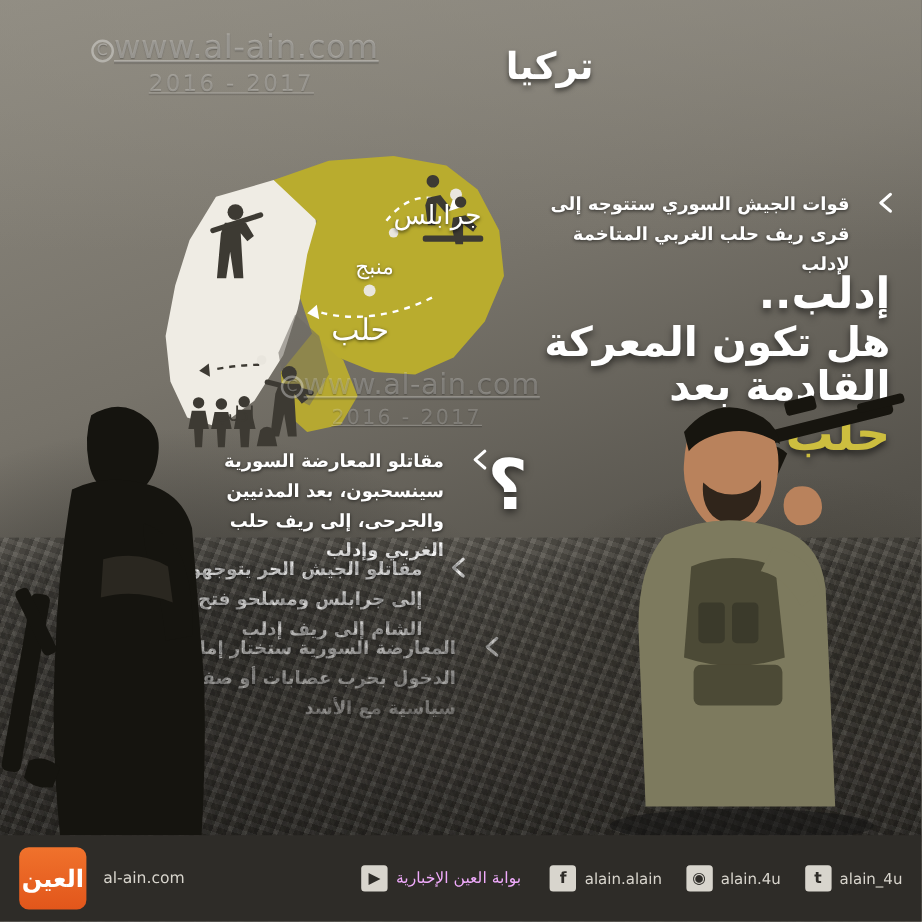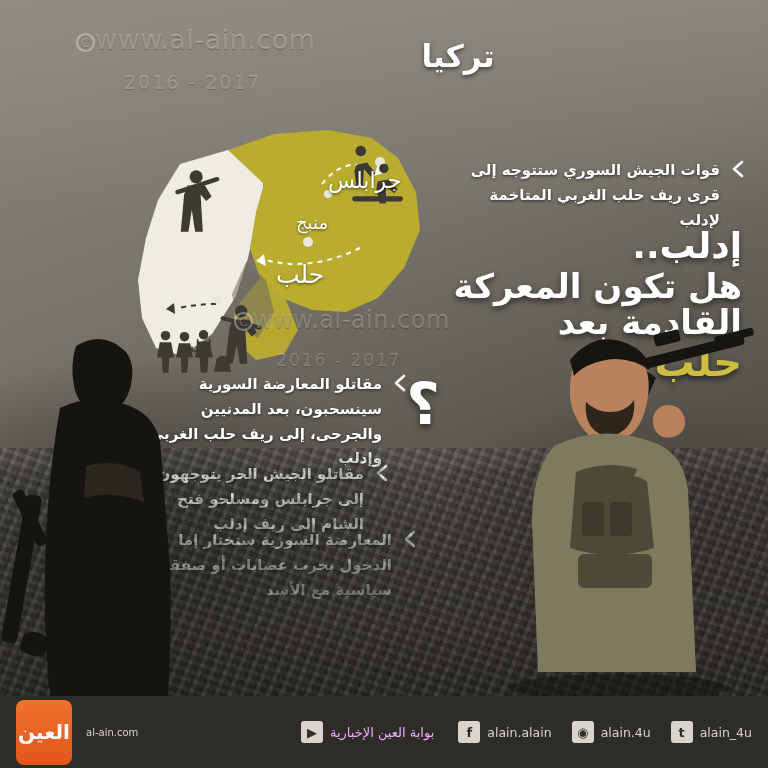--- a/index.html
+++ b/index.html
@@ -44,22 +44,23 @@
 
   
   .wm {
     position: absolute;
     color: rgba(255,255,255,.30);
     font-size: 27px; letter-spacing: .5px;
     font-family: "DejaVu Sans", "Liberation Sans", sans-serif;
     direction: ltr; text-align: center;
     pointer-events:none;
     text-shadow: 0 1px 1px rgba(0,0,0,.25);
-  }
-  .wm .yr { display:block; font-size: 19px; letter-spacing:2px; margin-top:16px; opacity:.85;}
+    text-decoration: underline;
+  }
+  .wm .yr { display:block; font-size: 19px; letter-spacing:2px; margin-top:4px; opacity:.85;}
   .wm .cmark {
     display:inline-block; width:19px;height:19px;border:2px solid rgba(255,255,255,.35);
     border-radius:50%; font-size:13px; line-height:16px; text-align:center; margin-left:6px;
     vertical-align:2px;
   }
   #wm1 { left: 70px; top: 24px; }
   #wm2 { left: 228px; top: 306px; font-size: 24px; color: rgba(255,255,255,.26); }
   #wm2 .yr { font-size:17px; }
 
   
@@ -108,21 +109,21 @@
     text-shadow: 0 3px 6px rgba(0,0,0,.6);
   }
   #qmark {
     position:absolute; right: 328px; top: 370px;
     color:#ffffff; font-size: 58px; font-weight: bold;
     text-shadow: 0 3px 7px rgba(0,0,0,.6);
   }
 
   
   .bullet {
-    position:absolute; display:flex; align-items:flex-start; gap:10px;
+    position:absolute; display:flex; align-items:flex-start; gap:22px;
     direction: rtl; text-align: right;
   }
   .chev { flex: 0 0 auto; margin-top: 2px; }
   .chev svg { display:block; }
   .btext {
     color:#ffffff; font-size: 15px; line-height: 1.65; font-weight: bold;
     text-shadow: 0 1px 3px rgba(0,0,0,.65);
   }
   #b1 { right: 22px; top: 158px; width: 300px; }
   #b2 { right: 360px; top: 372px; width: 270px; }
@@ -143,23 +144,23 @@
     padding: 0 16px;
   }
   .soc { display:flex; align-items:center; gap:7px; margin-left: 20px; color:#d8d5cd; font-size: 12.5px; direction: ltr;}
   .soc .ic { width:22px; height:22px; border-radius:3px; display:flex; align-items:center; justify-content:center; color:#2e2c28; font-weight:bold; font-size:13px;}
   .ic.tw { background:#d8d5cd; }
   .ic.ig { background:#d8d5cd; }
   .ic.fb { background:#d8d5cd; }
   .ic.yt { background:#d8d5cd; }
   #footer-portal { color:#f0abfc; font-size: 13px; margin-right: 4px; }
   #footer-spacer { flex: 1 1 auto; }
-  #footer-site { color:#d8d5cd; font-size: 10px; direction: ltr; margin-left: 14px; text-align: center;}
+  #footer-site { color:#d8d5cd; font-size: 13px; direction: ltr; margin-left: 14px; text-align: center;}
   #brand {
-    width: 56px; height: 65px; border-radius: 8px;
+    width: 56px; height: 52px; border-radius: 8px;
     background: linear-gradient(180deg,#f0722c,#e2561b);
     display:flex; align-items:center; justify-content:center;
     color:#fff; font-size: 20px; font-weight:bold;
   }
 </style>
 </head>
 <body>
 
 <div id="stage">
 

